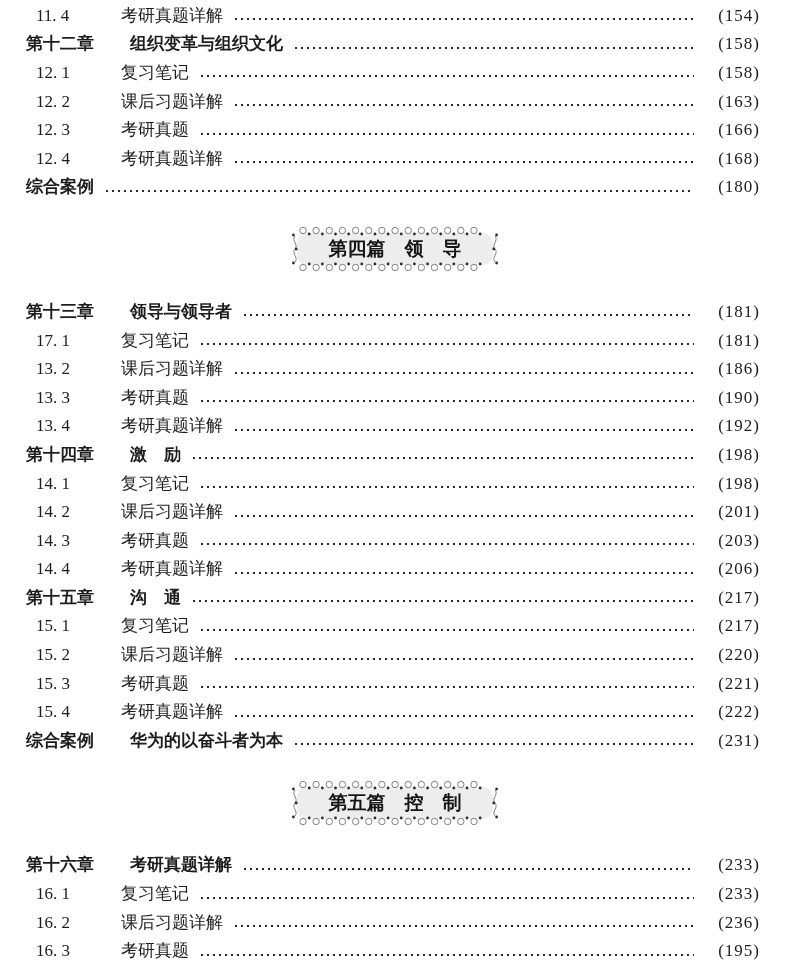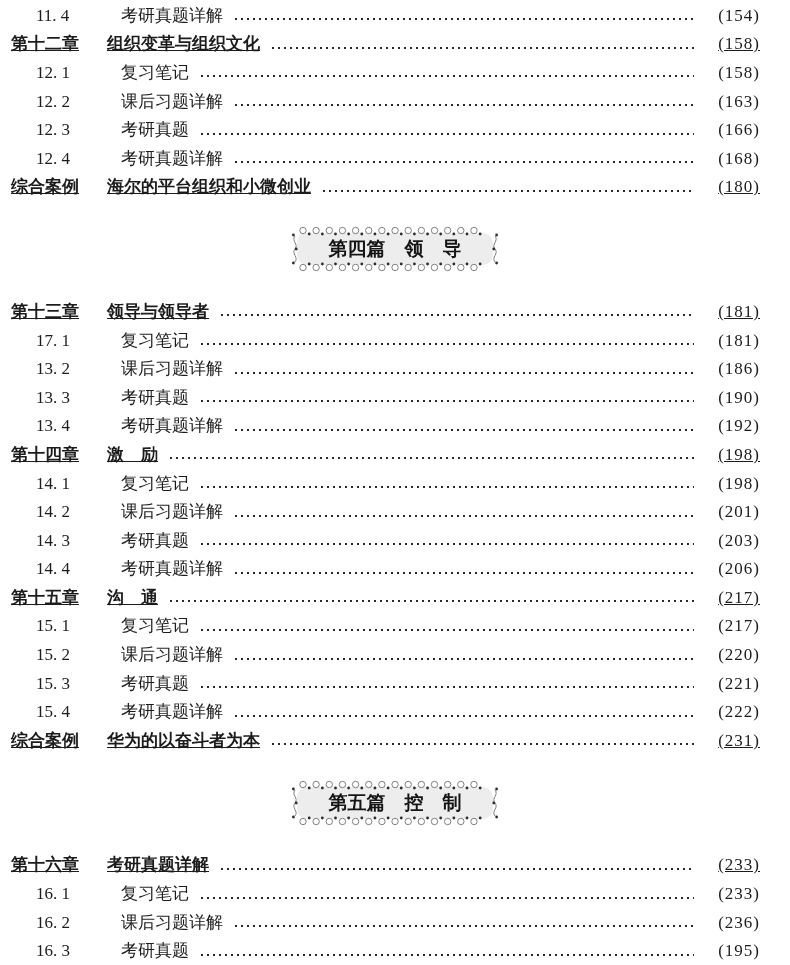--- a/index.html
+++ b/index.html
@@ -15,25 +15,24 @@
     font-size:17px;line-height:1;
   }
   .row .num{white-space:pre;flex:none;}
   .row .title{white-space:pre;flex:none;margin-left:36px;}
 
   .row.section{padding-left:36px;}
   .row.section .num{width:49px;font-family:"Liberation Serif", serif;}
   .row.section .title{font-family:"Liberation Serif", serif;}
 
   .row.chapter,.row.case{
-    padding-left:11px;font-weight:700;
+    padding-left:26px;font-weight:700;
     font-family:"Liberation Sans", sans-serif;
-    text-decoration:underline;
-  }
-  .row.chapter .title,.row.case .title{margin-left:28px;}
+  }
+  .row.chapter .title,.row.case .title{margin-left:36px;}
 
   .leader{
     flex:1 1 auto;align-self:stretch;
     margin:0 12px 0 10px;
     background-image:radial-gradient(circle, #2a2a2a 1.05px, rgba(0,0,0,0) 1.4px);
     background-size:6px 6px;
     background-repeat:repeat-x;
     background-position:left calc(50% + 4px);
   }
 
@@ -97,21 +96,20 @@
 
   <div class="row section">
     <span class="num">12. 4</span>
     <span class="title">考研真题详解</span>
     <span class="leader"></span>
     <span class="pageno">(168)</span>
   </div>
 
   <div class="row case">
     <span class="num">综合案例</span>
-    <span class="title">海尔的平台组织和小微创业</span>
     <span class="leader"></span>
     <span class="pageno">(180)</span>
   </div>
 
   <div class="part-row">
     <div class="part-box">
       <svg class="part-border" width="210" height="48" viewBox="0 0 210 48">
           <rect x="7" y="8" width="196" height="32" rx="10" fill="#ededed"></rect>
           <circle cx="13" cy="5.5" r="3.2" fill="none" stroke="#7f7f7f" stroke-width="1"></circle>
           <circle cx="19.2" cy="9" r="1.4" fill="#2d2d2d"></circle>

